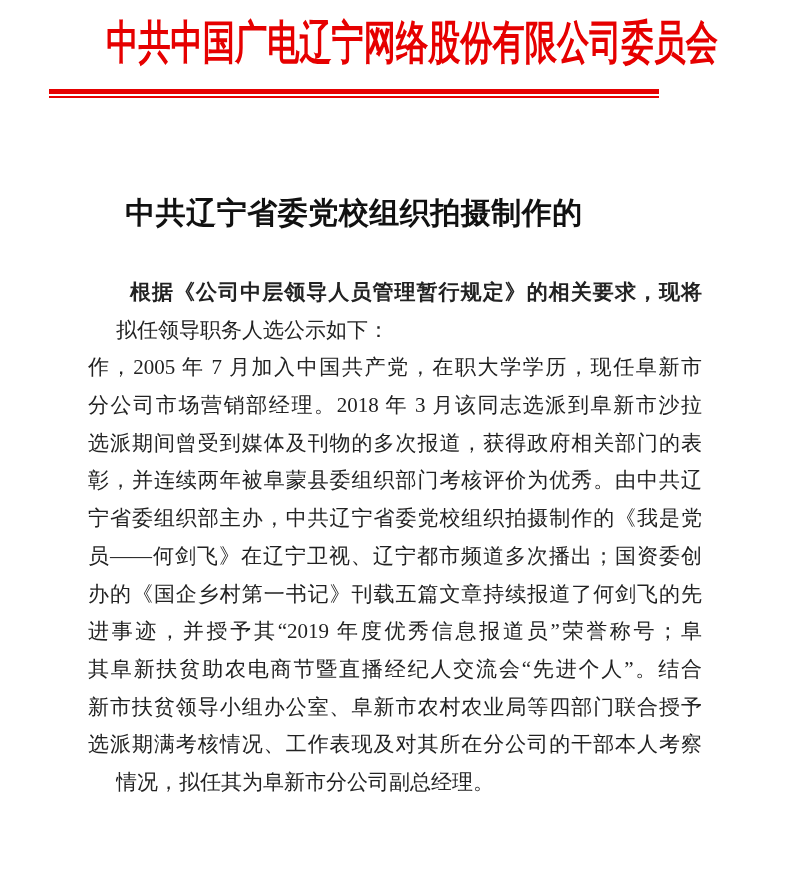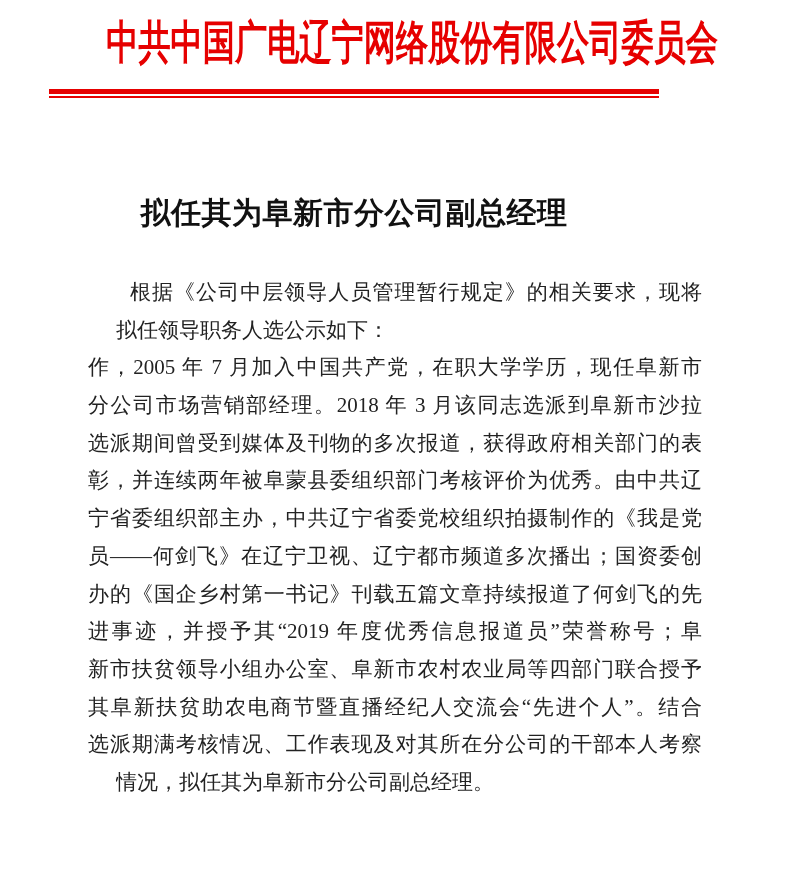--- a/index.html
+++ b/index.html
@@ -73,20 +73,21 @@
     line-height: 37.7px;
     height: 37.7px;
     text-align: justify;
     text-align-last: justify;
     text-justify: inter-ideograph;
     white-space: normal;
     overflow: hidden;
   }
   .body-line.indent {
     text-indent: 2em;
+    font-weight: bold;
   }
   .body-line.para-end {
     text-align: left;
     text-align-last: left;
     margin-left: 28px;
   }
 </style>
 </head>
 <body>
 
@@ -94,32 +95,32 @@
 
   <header>
     <div class="org-name">中共中国广电辽宁网络股份有限公司委员会</div>
     <div class="red-rule">
       <div class="thick"></div>
       <div class="gap"></div>
       <div class="thin"></div>
     </div>
   </header>
 
-  <h1 class="doc-title">拟任其为阜新市分公司副总经理</h1>
+  <h1 class="doc-title">中共辽宁省委党校组织拍摄制作的</h1>
 
   <main class="doc-body">
     <div class="body-line indent">根据《公司中层领导人员管理暂行规定》的相关要求，现将</div>
     <div class="body-line para-end">拟任领导职务人选公示如下：</div>
     <div class="body-line">作，2005 年 7 月加入中国共产党，在职大学学历，现任阜新市</div>
     <div class="body-line">分公司市场营销部经理。2018 年 3 月该同志选派到阜新市沙拉</div>
     <div class="body-line">选派期间曾受到媒体及刊物的多次报道，获得政府相关部门的表</div>
     <div class="body-line">彰，并连续两年被阜蒙县委组织部门考核评价为优秀。由中共辽</div>
     <div class="body-line">宁省委组织部主办，中共辽宁省委党校组织拍摄制作的《我是党</div>
     <div class="body-line">员——何剑飞》在辽宁卫视、辽宁都市频道多次播出；国资委创</div>
     <div class="body-line">办的《国企乡村第一书记》刊载五篇文章持续报道了何剑飞的先</div>
     <div class="body-line">进事迹，并授予其“2019 年度优秀信息报道员”荣誉称号；阜</div>
+    <div class="body-line">其阜新扶贫助农电商节暨直播经纪人交流会“先进个人”。结合</div>
     <div class="body-line">新市扶贫领导小组办公室、阜新市农村农业局等四部门联合授予</div>
-    <div class="body-line">其阜新扶贫助农电商节暨直播经纪人交流会“先进个人”。结合</div>
     <div class="body-line">选派期满考核情况、工作表现及对其所在分公司的干部本人考察</div>
     <div class="body-line para-end">情况，拟任其为阜新市分公司副总经理。</div>
   </main>
 
 </div>
 
 </body></html>

